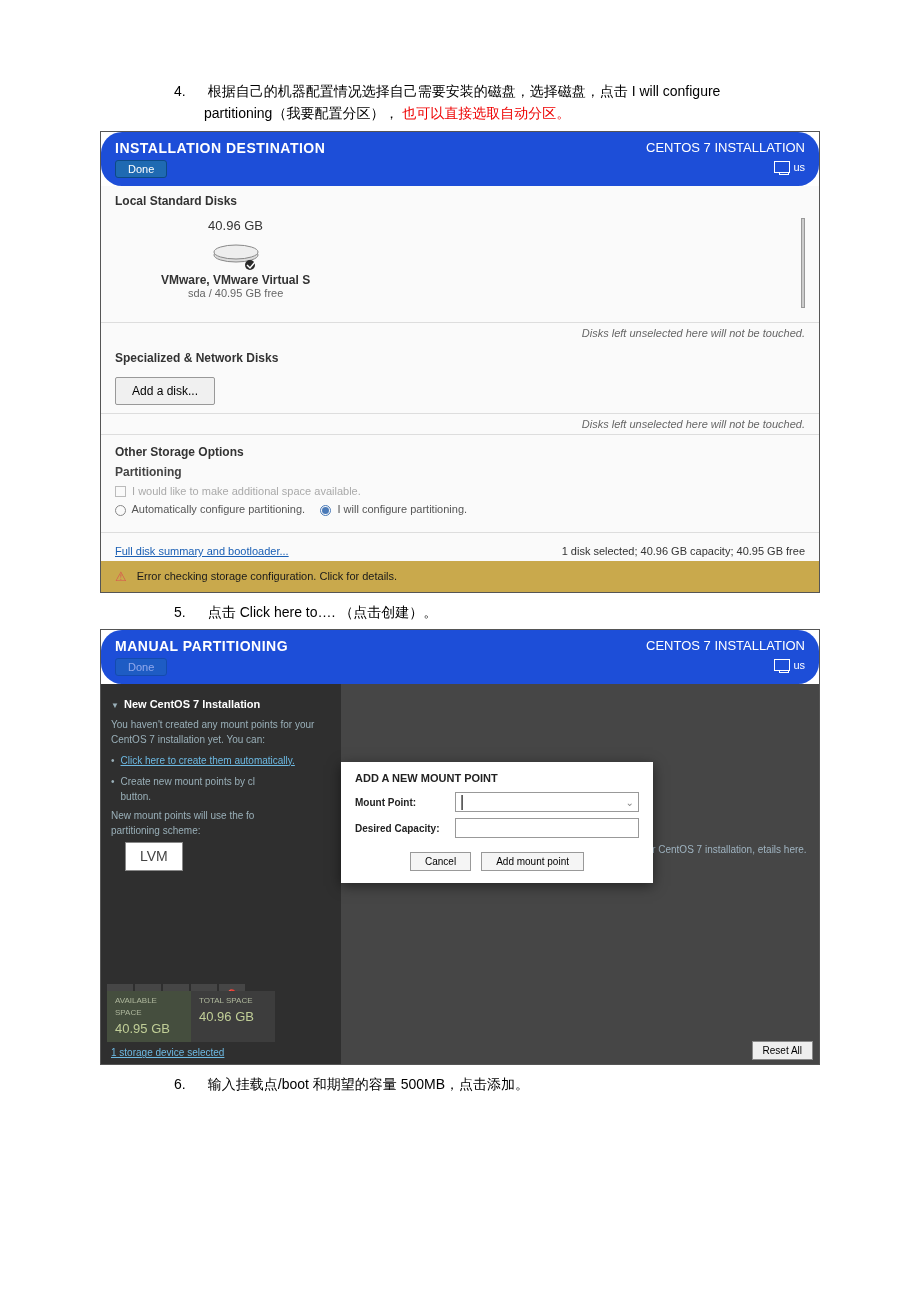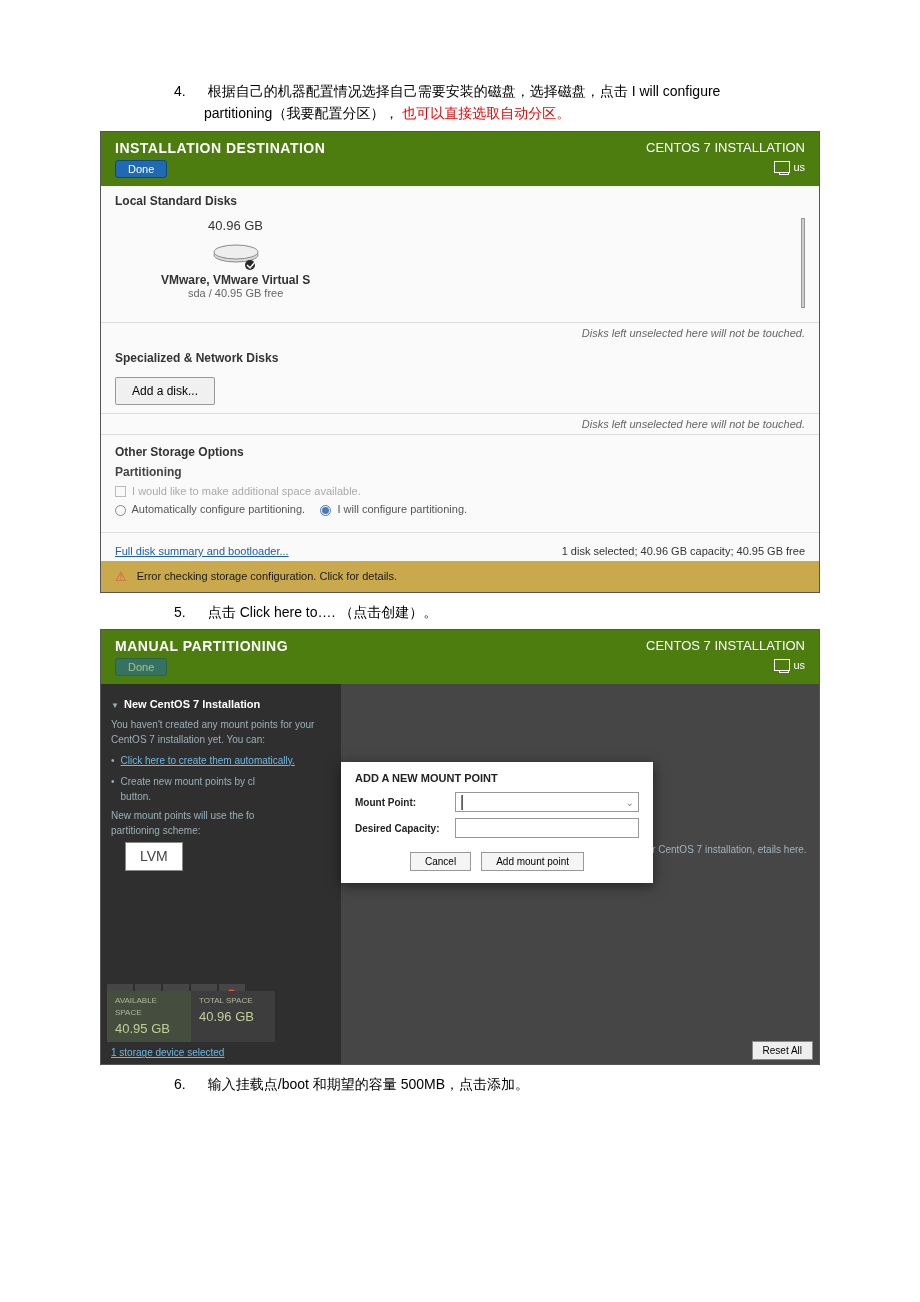--- a/index.html
+++ b/index.html
@@ -4,21 +4,21 @@
   <style>
     * { margin: 0; padding: 0; box-sizing: border-box; }
     body { font-family: "Microsoft YaHei", Arial, sans-serif; background: #fff; width: 920px; }
     .document { padding: 80px 100px 80px 100px; }
     .instruction { font-size: 14px; line-height: 1.6; margin-bottom: 6px; }
     .instruction-num { display: inline-block; width: 30px; }
     .red-text { color: #e00; }
     
     
     .screenshot { border: 1px solid #555; margin-bottom: 8px; }
-    .header-dark { background: #4d7c0f; color: #fff; display: flex; justify-content: space-between; align-items: flex-start; padding: 8px 14px; }
+    .header-dark { background: #1d4ed8; color: #fff; display: flex; justify-content: space-between; align-items: flex-start; padding: 8px 14px; border-radius: 21px; }
     .header-dark h2 { font-size: 14px; font-weight: bold; letter-spacing: 0.5px; }
     .done-btn { background: #1f6ab2; color: #fff; border: 1px solid #0d4a85; border-radius: 3px; padding: 2px 12px; font-size: 11px; margin-top: 4px; display: inline-block; }
     .done-btn.dim { opacity: 0.5; }
     .header-right { text-align: right; font-size: 13px; }
     .kb-indicator { display: inline-flex; align-items: flex-end; margin-top: 6px; font-size: 11px; }
     .kb-icon { display: inline-block; width: 16px; height: 12px; border: 1px solid #fff; margin-right: 3px; position: relative; }
     .kb-icon::after { content: ''; position: absolute; bottom: -3px; left: 4px; width: 8px; height: 2px; border: 1px solid #fff; border-top: none; }
     
     
     .s1-body { background: #fafafa; }

